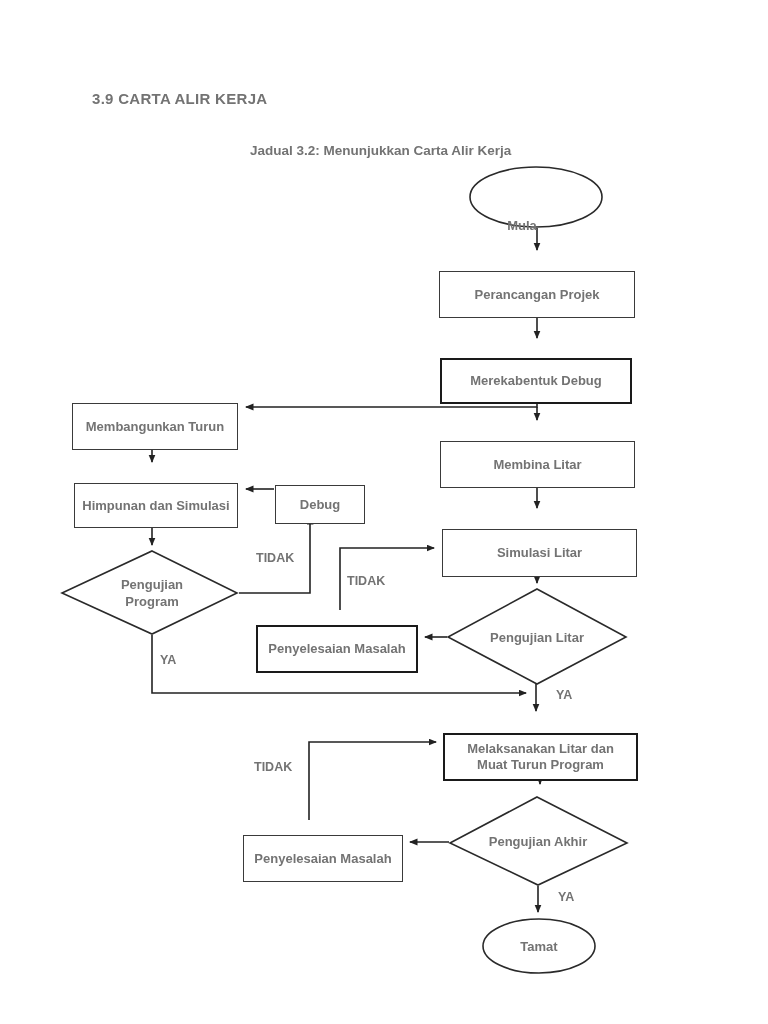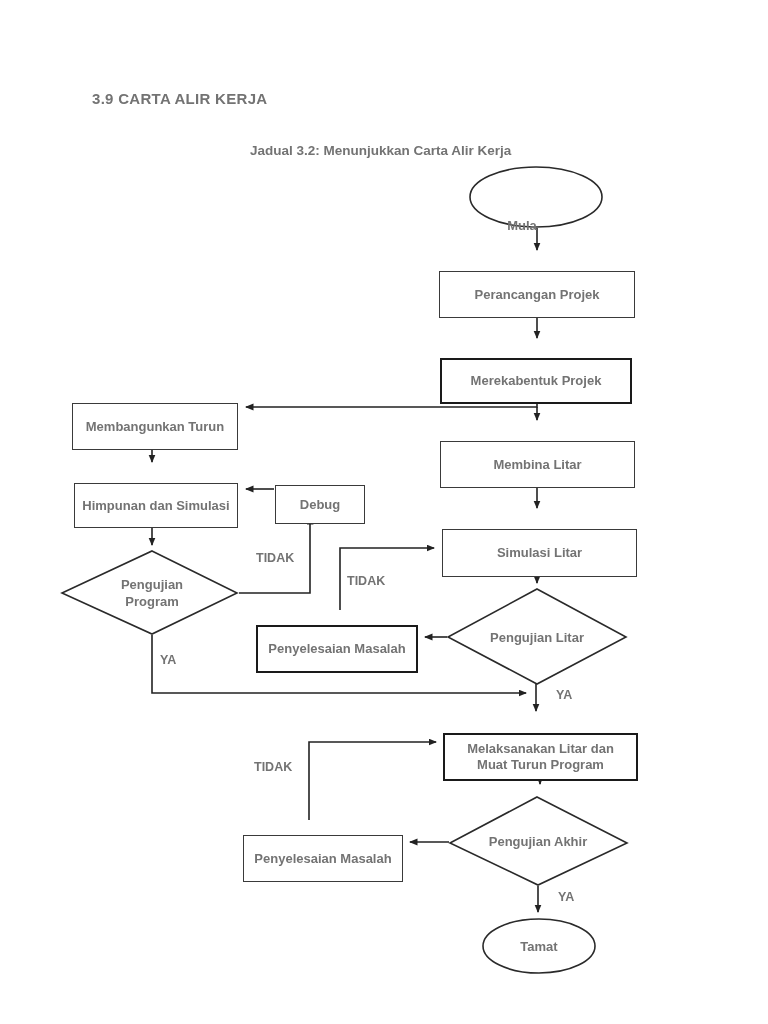--- a/index.html
+++ b/index.html
@@ -112,21 +112,21 @@
     <ellipse class="shape" cx="536" cy="197" rx="66" ry="30"></ellipse>
     <ellipse class="shape" cx="539" cy="946" rx="56" ry="27"></ellipse>
 
     <polygon class="shape" points="152,551 237,593 152,634 62,593"></polygon>
     <polygon class="shape" points="537,589 626,637 537,684 448,637"></polygon>
     <polygon class="shape" points="537,797 627,843 538,885 450,843"></polygon>
   </svg>
 
   <div class="node-rect" style="left:439px; top:256px; width:196px; height:47px;">Perancangan Projek</div>
 
-  <div class="node-rect bold" style="left:440px; top:343px; width:192px; height:46px;">Merekabentuk Projek</div>
+  <div class="node-rect bold" style="left:440px; top:343px; width:192px; height:46px;">Merekabentuk Debug</div>
 
   <div class="node-rect" style="left:72px; top:388px; width:166px; height:47px;">Membangunkan Turun</div>
 
   <div class="node-rect" style="left:440px; top:426px; width:195px; height:47px;">Membina Litar</div>
 
   <div class="node-rect" style="left:74px; top:468px; width:164px; height:45px;">Himpunan dan Simulasi</div>
 
   <div class="node-rect" style="left:275px; top:470px; width:90px; height:39px;">Debug</div>
 
   <div class="node-rect" style="left:442px; top:514px; width:195px; height:48px;">Simulasi Litar</div>

